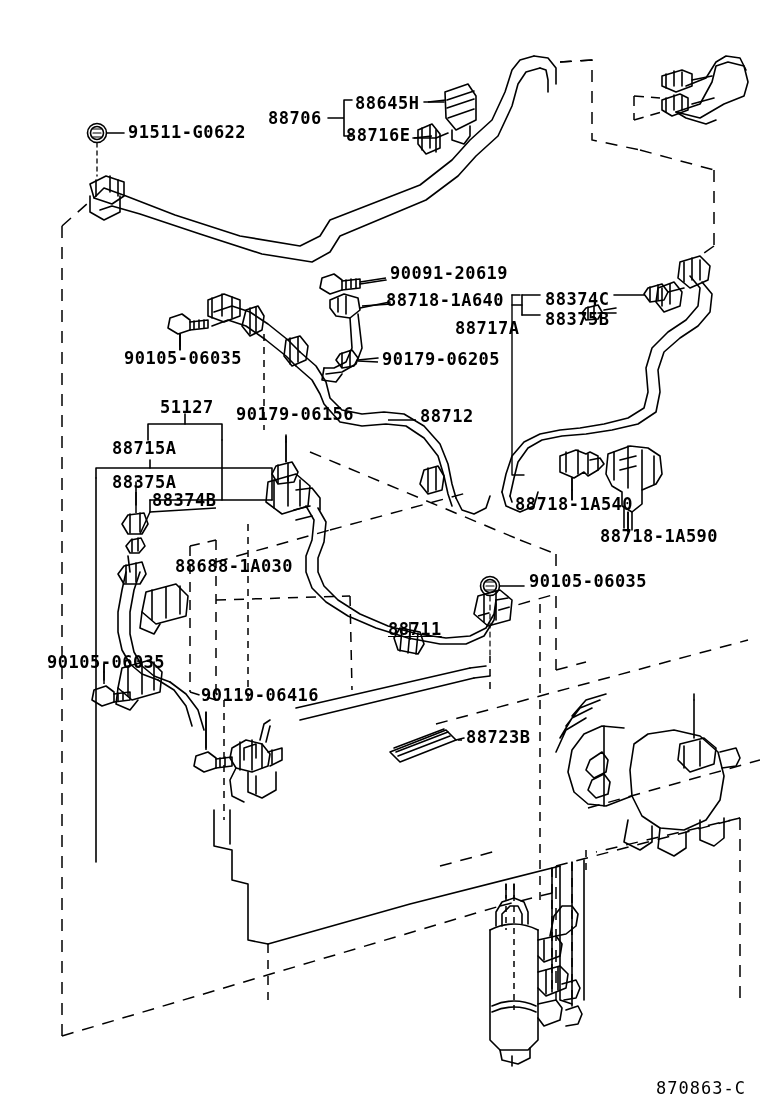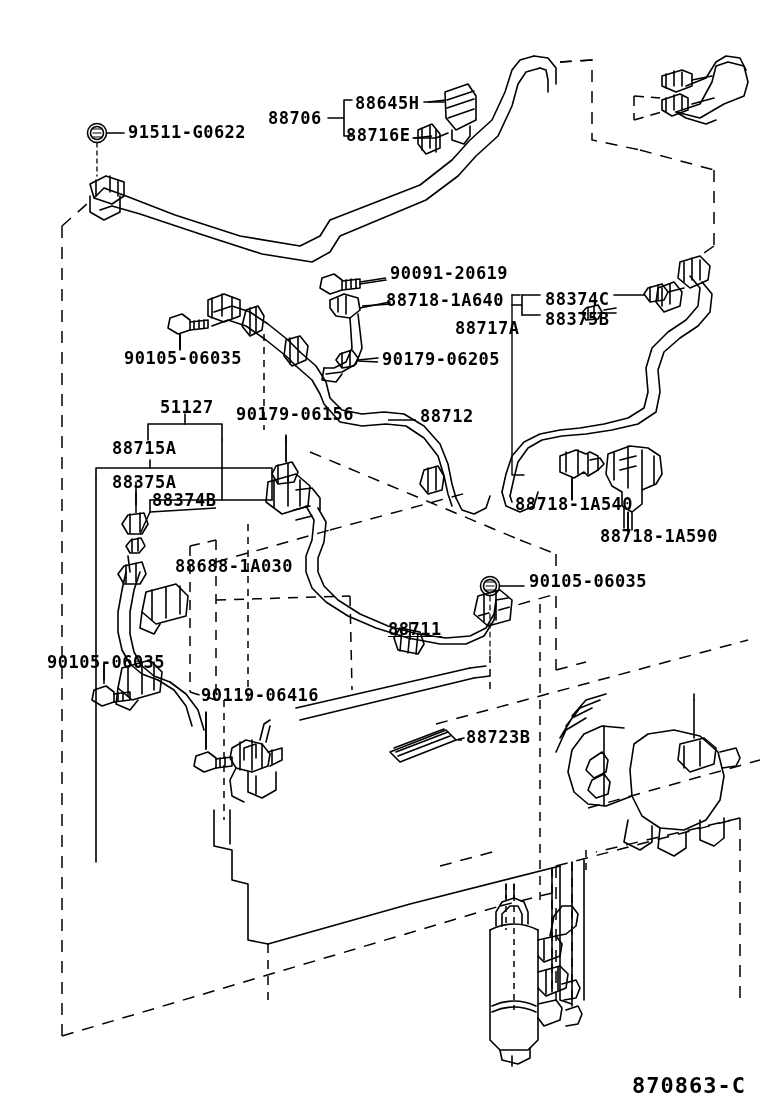--- a/index.html
+++ b/index.html
@@ -19,22 +19,22 @@
     font-size:17px;
     font-weight:700;
     letter-spacing:0.5px;
     color:#000;
     white-space:nowrap;
     line-height:1;
   }
   .dwg{
     position:absolute;
     right:14px;bottom:14px;
-    font-size:22px;
-    font-weight:700;
+    font-size:17px;
+    font-weight:400;
     letter-spacing:1px;
     font-family:"DejaVu Sans Mono","Liberation Mono",monospace;
     margin-top:13px;
   }
 </style>
 </head>
 <body>
 
 <div id="sheet">
 

